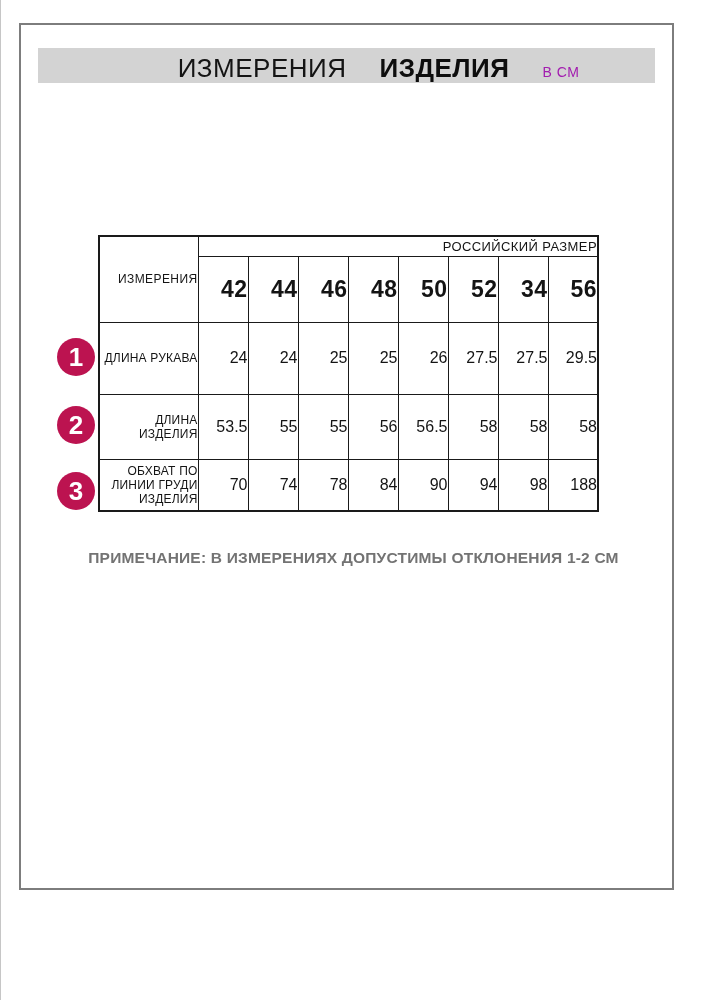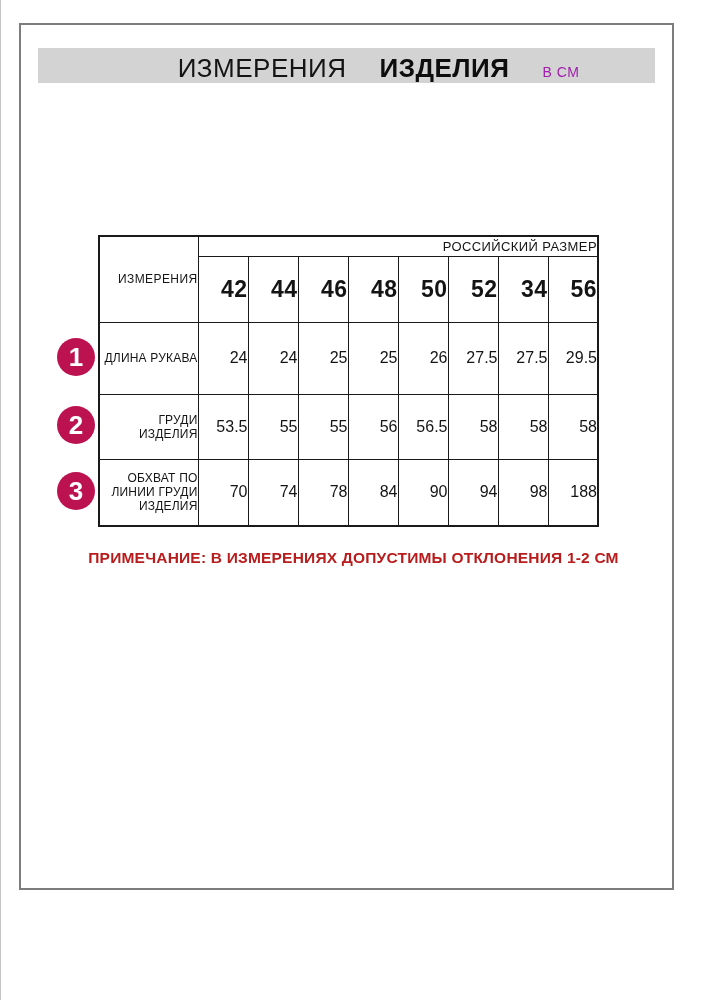--- a/index.html
+++ b/index.html
@@ -37,37 +37,37 @@
     border:2px solid #1a1a1a;
   }
   table.size-table td{
     border:1px solid #1a1a1a;text-align:right;vertical-align:middle;
     padding:0;color:#141414;overflow:hidden;
   }
   .tr-group{height:20px;}
   .tr-sizes{height:66px;}
   .tr-row1{height:72px;}
   .tr-row2{height:65px;}
-  .tr-row3{height:67px;}
+  .tr-row3{height:52px;}
   td.corner-header{font-size:12px;letter-spacing:0.4px;}
   td.group-header{font-size:13px;letter-spacing:0.4px;}
   td.size-cell{font-size:23px;font-weight:bold;letter-spacing:0.5px;margin-left:18px;}
   td.row-label{font-size:12px;line-height:14px;white-space:pre-line;letter-spacing:0.2px;}
   td.value-cell{font-size:16px;}
   .badge{
     position:absolute;left:57px;width:38px;height:38px;border-radius:50%;
     background:#bc1350;color:#ffffff;font-size:26px;font-weight:bold;
     display:flex;align-items:center;justify-content:center;line-height:1;
   }
   .badge-1{top:338px;}
   .badge-2{top:406px;}
   .badge-3{top:472px;}
   .note{
     position:absolute;top:549px;left:0;width:100%;text-align:center;
-    font-size:15.5px;font-weight:bold;letter-spacing:0.2px;color:#b91c1c;
+    font-size:15.5px;font-weight:bold;letter-spacing:0.2px;color:#737373;
   }
 </style>
 </head>
 <body>
 
 <div class="page">
 
   <div class="edge-line"></div>
   <div class="page-border"></div>
 
@@ -111,21 +111,21 @@
         <td class="value-cell">24</td>
         <td class="value-cell">24</td>
         <td class="value-cell">25</td>
         <td class="value-cell">25</td>
         <td class="value-cell">26</td>
         <td class="value-cell">27.5</td>
         <td class="value-cell">27.5</td>
         <td class="value-cell">29.5</td>
       </tr>
       <tr class="tr-row2">
-        <td class="row-label">ГРУДИ
+        <td class="row-label">ДЛИНА
 ИЗДЕЛИЯ</td>
         <td class="value-cell">53.5</td>
         <td class="value-cell">55</td>
         <td class="value-cell">55</td>
         <td class="value-cell">56</td>
         <td class="value-cell">56.5</td>
         <td class="value-cell">58</td>
         <td class="value-cell">58</td>
         <td class="value-cell">58</td>
       </tr>

